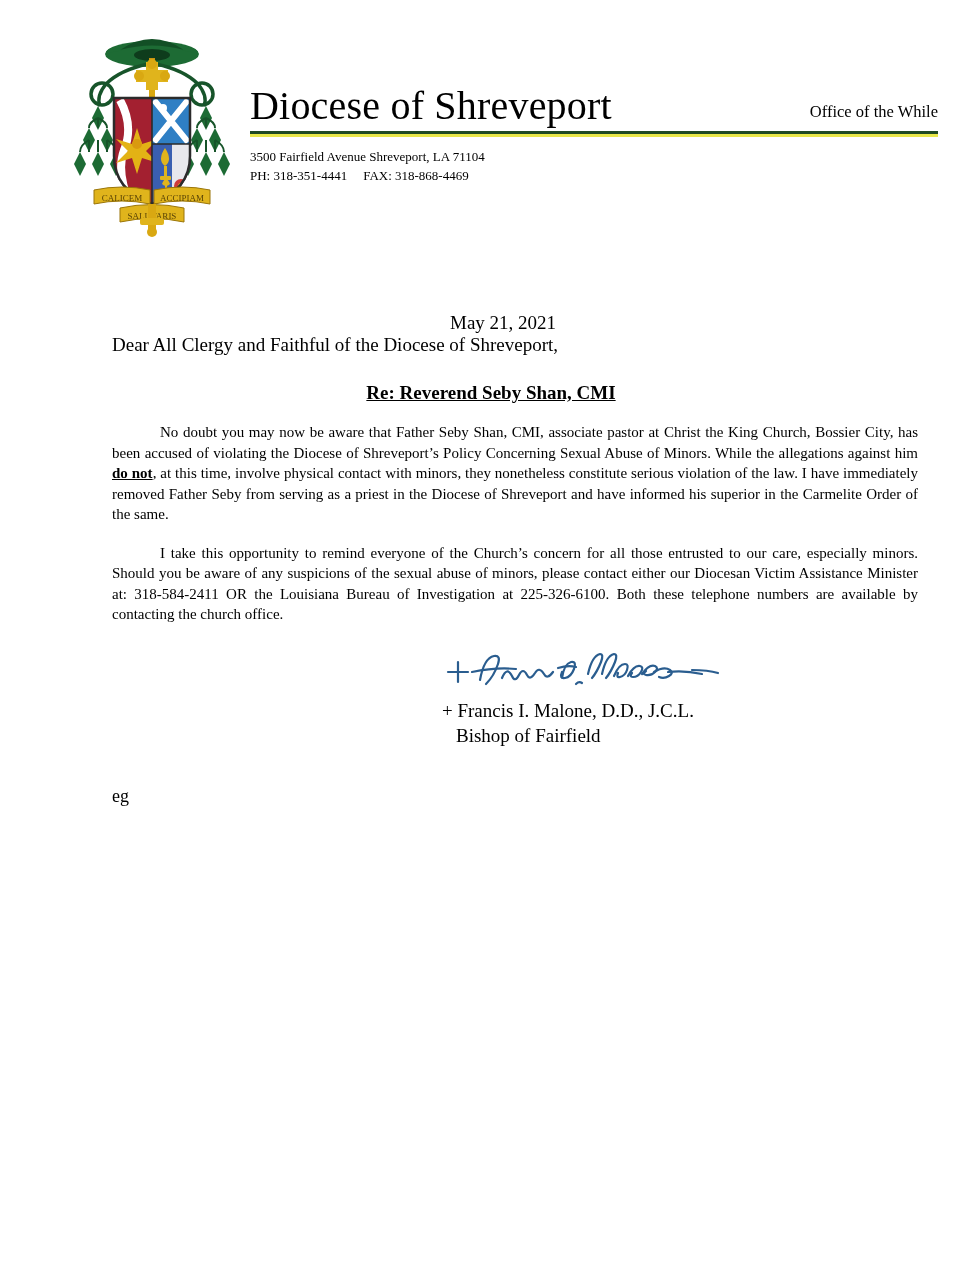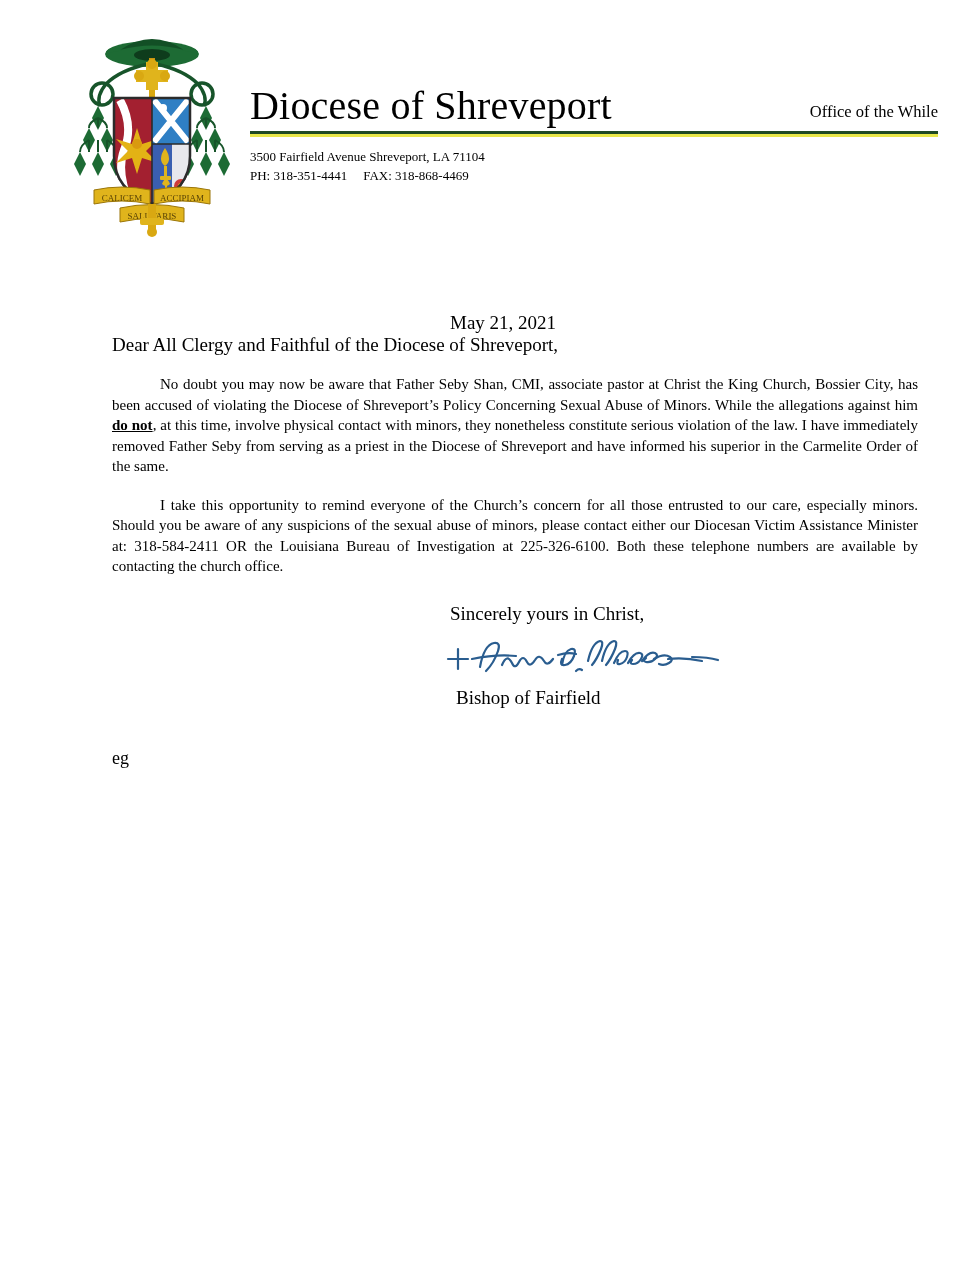--- a/index.html
+++ b/index.html
@@ -287,26 +287,28 @@
     </div>
   </div>
 </div>
 
 <div class="sheet">
 
   <div class="date-line">May 21, 2021</div>
 
   <div class="salutation">Dear All Clergy and Faithful of the Diocese of Shreveport,</div>
 
+  <div class="subject">
+    <span>Re:  Reverend Seby Shan, CMI</span>
+  </div>
 
   <p class="para"><span>No doubt you may now be aware that Father Seby Shan, CMI, associate pastor at Christ the King Church, Bossier City, has been accused of violating the Diocese of Shreveport’s Policy Concerning Sexual Abuse of Minors.  While the allegations against him </span><b>do not</b><span>, at this time, involve physical contact with minors, they nonetheless constitute serious violation of the law.  I have immediately removed Father Seby from serving as a priest in the Diocese of Shreveport and have informed his superior in the Carmelite Order of the same.</span></p>
 
   <p class="para">I take this opportunity to remind everyone of the Church’s concern for all those entrusted to our care, especially minors.  Should you be aware of any suspicions of the sexual abuse of minors, please contact either our Diocesan Victim Assistance Minister at:  318-584-2411 OR the Louisiana Bureau of Investigation at 225-326-6100.   Both these telephone numbers are available by contacting the church office.</p>
 
-  <div class="closing">Sincerely yours in Christ,</div>
 
   <div class="signature">
     <svg width="320" height="56" viewBox="0 0 320 56" xmlns="http://www.w3.org/2000/svg">
       <g stroke="#2a5d8f" fill="none" stroke-width="2.2" stroke-linecap="round">
         <path d="M6 32 h20"></path>
         <path d="M16 22 v20"></path>
         <path d="M38 40 q4 -22 14 -24 q7 -1 4 8 q-4 12 -12 20"></path>
         <path d="M30 32 q24 -5 44 -3"></path>
         <path d="M60 38 q5 -12 10 -2 q3 7 7 -1 q4 -8 8 0 q3 6 8 -2 q4 -7 9 1 q3 6 9 -2"></path>
         <path d="M120 38 q2 -14 9 -16 q6 -1 3 7 q-3 8 -9 9 q-6 1 -3 -6"></path>
@@ -318,17 +320,18 @@
         <path d="M186 36 q6 -11 12 -10 q4 1 1 6 q-3 5 -8 5 q-4 0 -1 -4"></path>
         <path d="M200 34 q7 -10 13 -8 q4 2 0 6 q-4 4 -9 3 q-4 -1 0 -4"></path>
         <path d="M212 32 q10 -6 16 -2 q4 3 -1 6 q-5 3 -10 1"></path>
         <path d="M226 32 q16 -2 34 2"></path>
         <path d="M250 30 q16 0 26 3"></path>
       </g>
     </svg>
   </div>
 
   <div class="signer">
+    <div>+ Francis I. Malone, D.D., J.C.L.</div>
     <div class="title">Bishop of Fairfield</div>
   </div>
 
   <div class="initials">eg</div>
 </div>
 
 </body></html>

